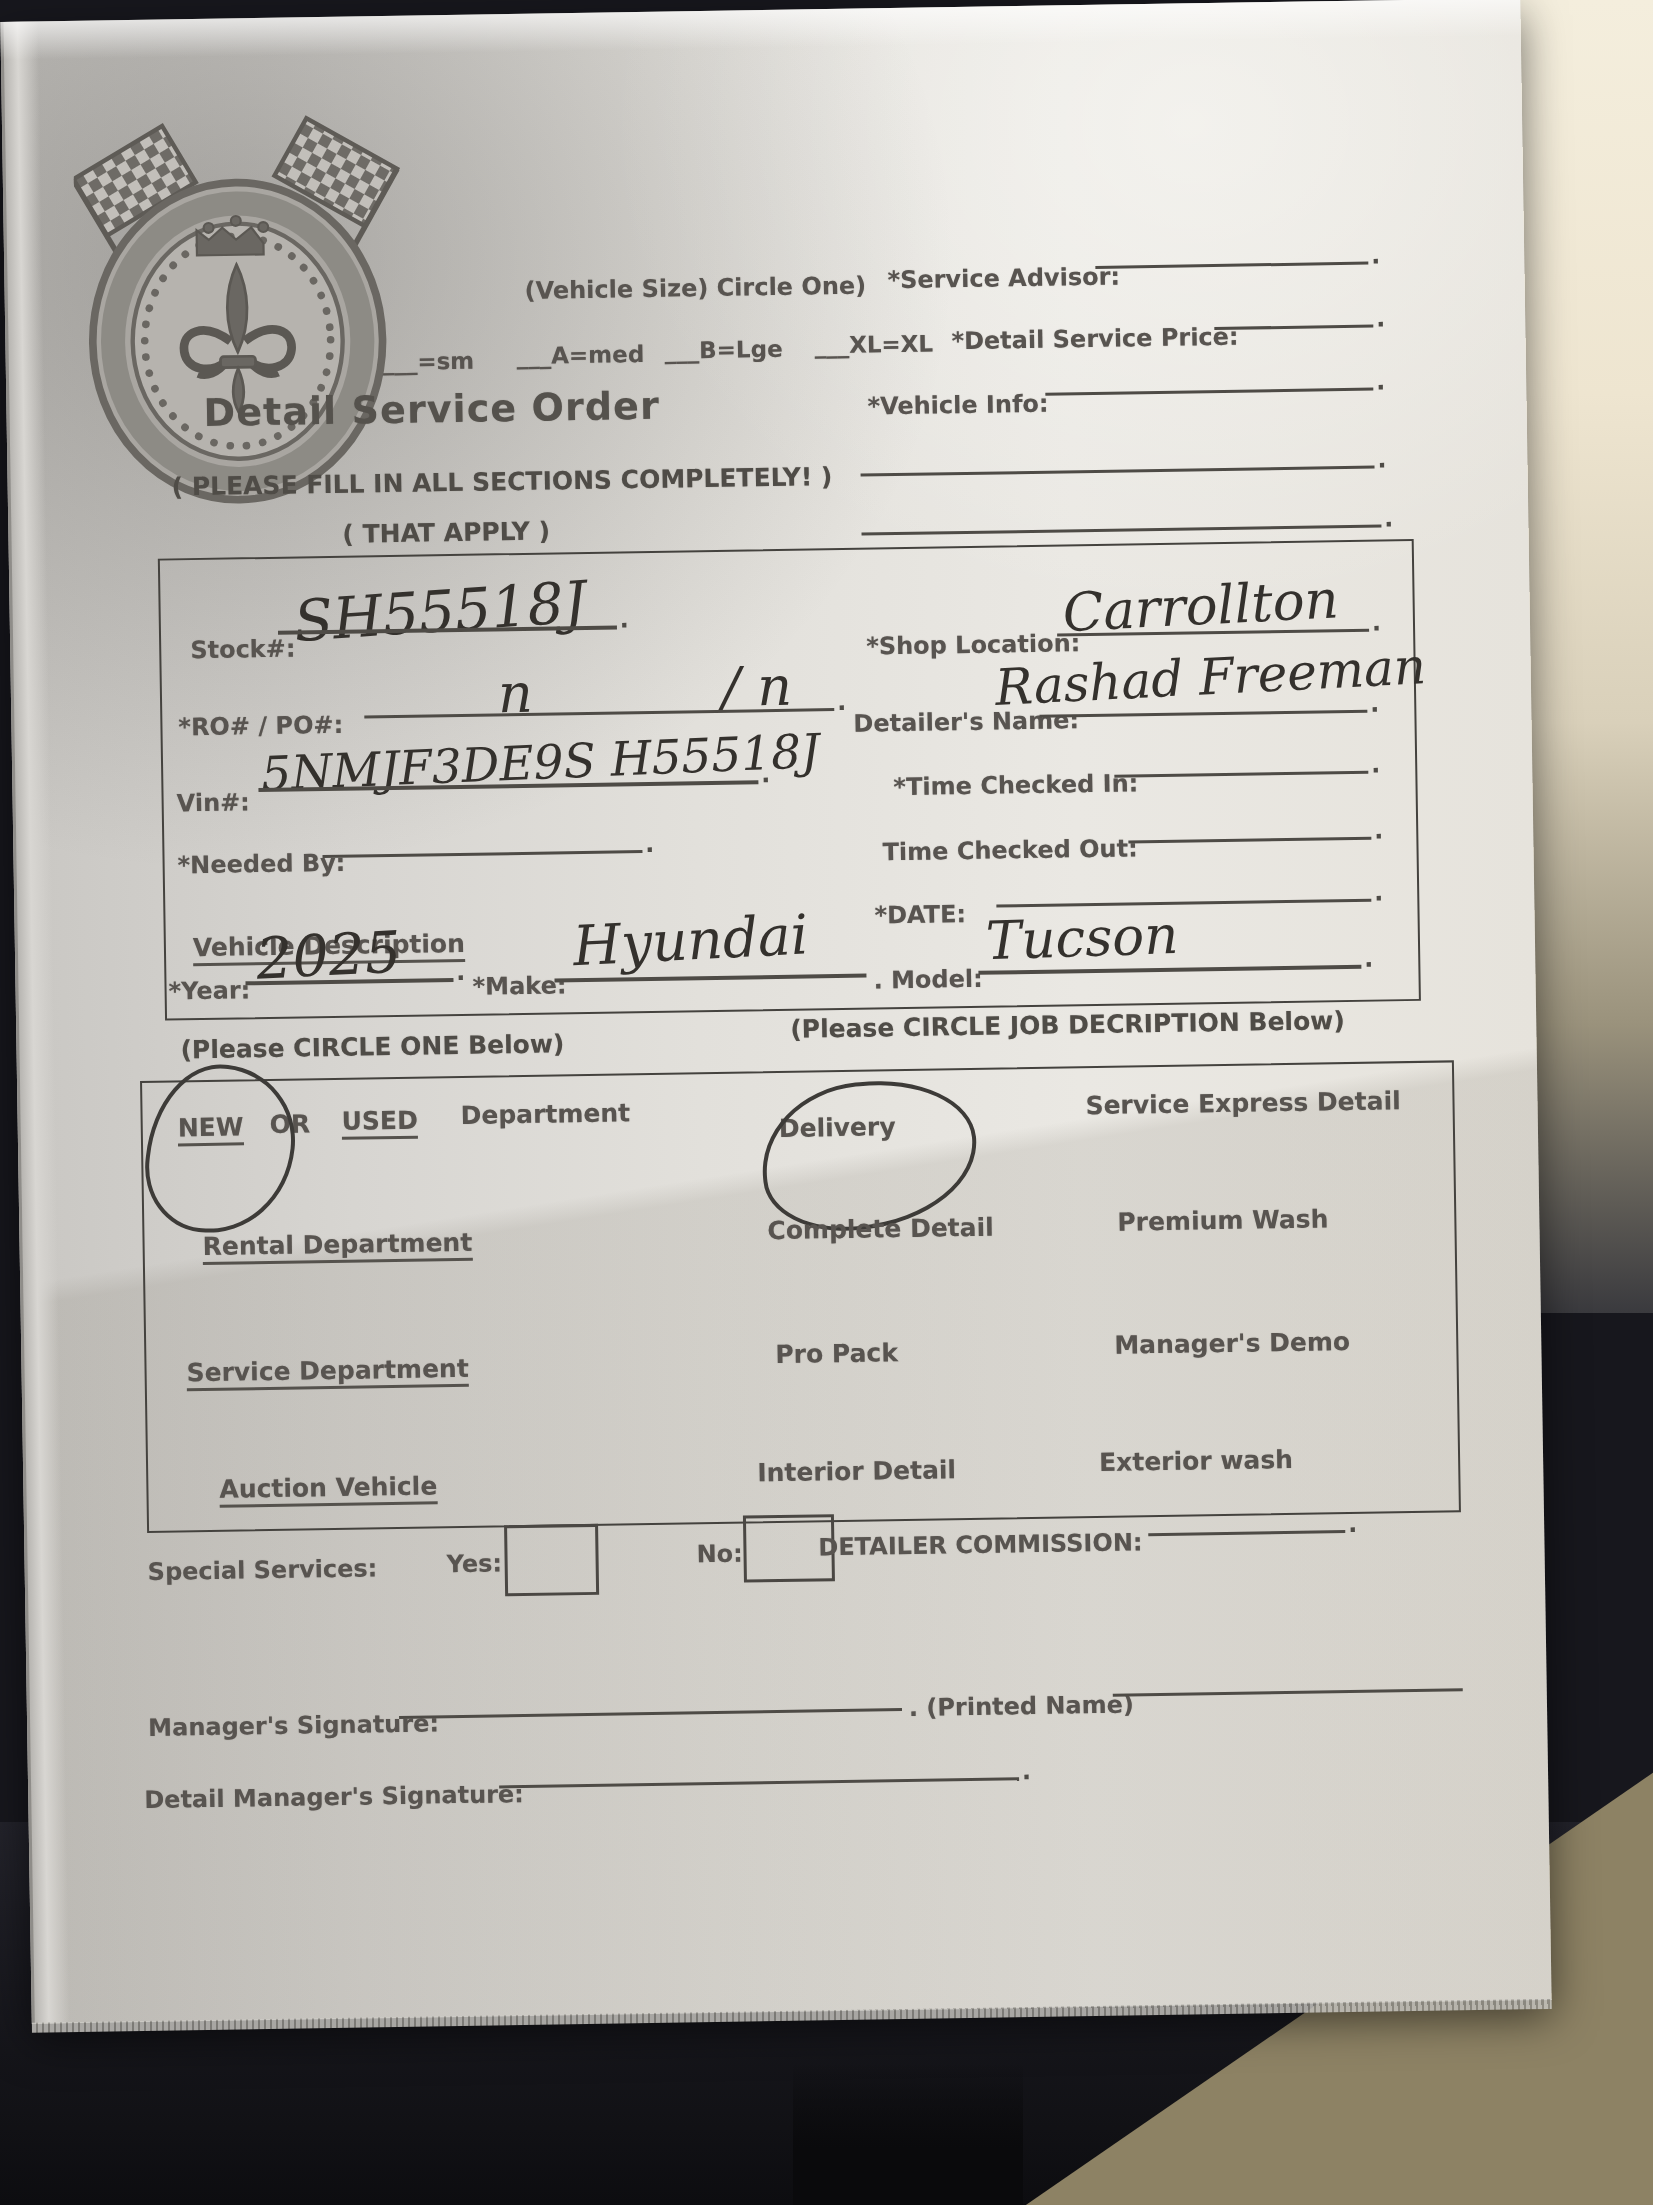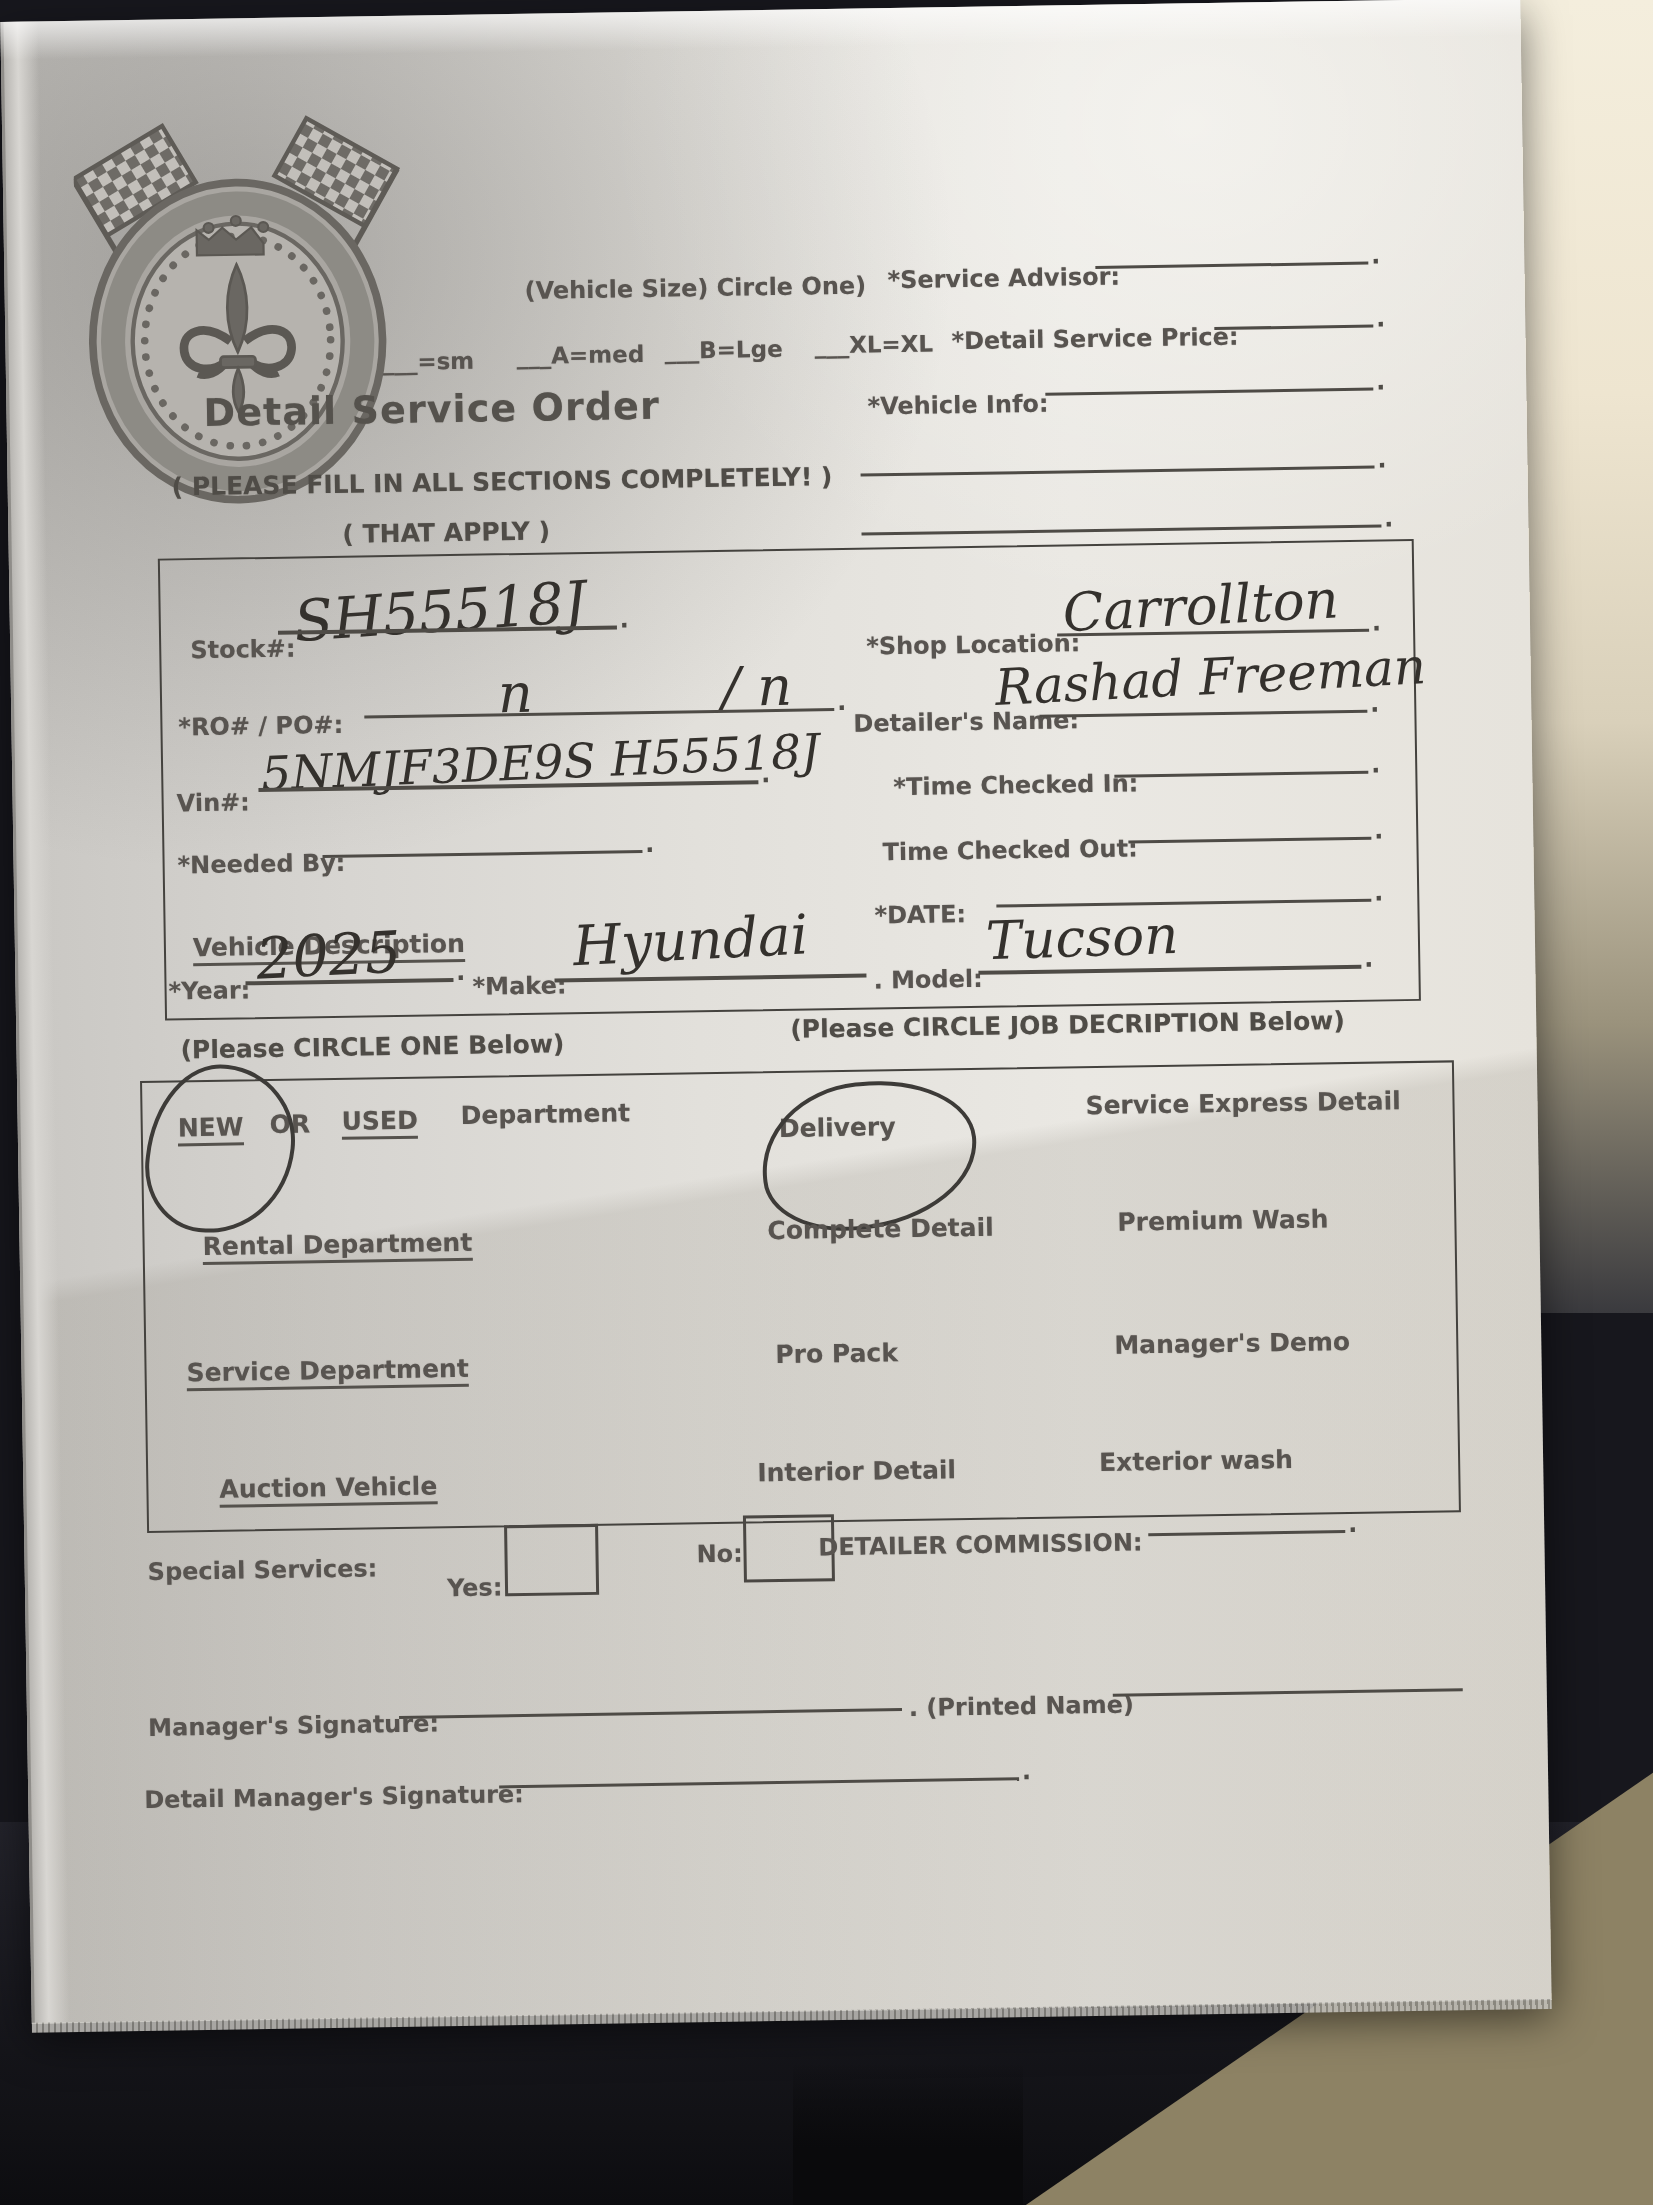--- a/index.html
+++ b/index.html
@@ -250,21 +250,21 @@
 
     <span class="lbl grid-lbl u" style="left:165px;top:1339px;">Service Department</span>
     <span class="lbl grid-lbl" style="left:754px;top:1330px;">Pro Pack</span>
     <span class="lbl grid-lbl" style="left:1093px;top:1326px;">Manager's Demo</span>
 
     <span class="lbl grid-lbl u" style="left:196px;top:1456px;">Auction Vehicle</span>
     <span class="lbl grid-lbl" style="left:734px;top:1448px;">Interior Detail</span>
     <span class="lbl grid-lbl" style="left:1076px;top:1443px;">Exterior wash</span>
 
     <span class="lbl" style="left:123px;top:1538px;">Special Services:</span>
-    <span class="lbl" style="left:422px;top:1535px;margin-top:24px;">Yes:</span>
+    <span class="lbl" style="left:422px;top:1535px;">Yes:</span>
     <div class="chk" style="left:480px;top:1511px;width:88px;height:65px;"></div>
     <span class="lbl" style="left:672px;top:1529px;">No:</span>
     <div class="chk" style="left:719px;top:1505px;width:85px;height:61px;"></div>
     <span class="lbl" style="left:794px;top:1524px;">DETAILER COMMISSION:</span>
     <div class="ln has-dot" style="left:1124px;top:1529px;width:197px;">
         <span class="dotmark">.</span>
       </div>
 
     <span class="lbl" style="left:121px;top:1694px;">Manager's Signature:</span>
     <div class="ln" style="left:372px;top:1700px;width:503px;"></div>

